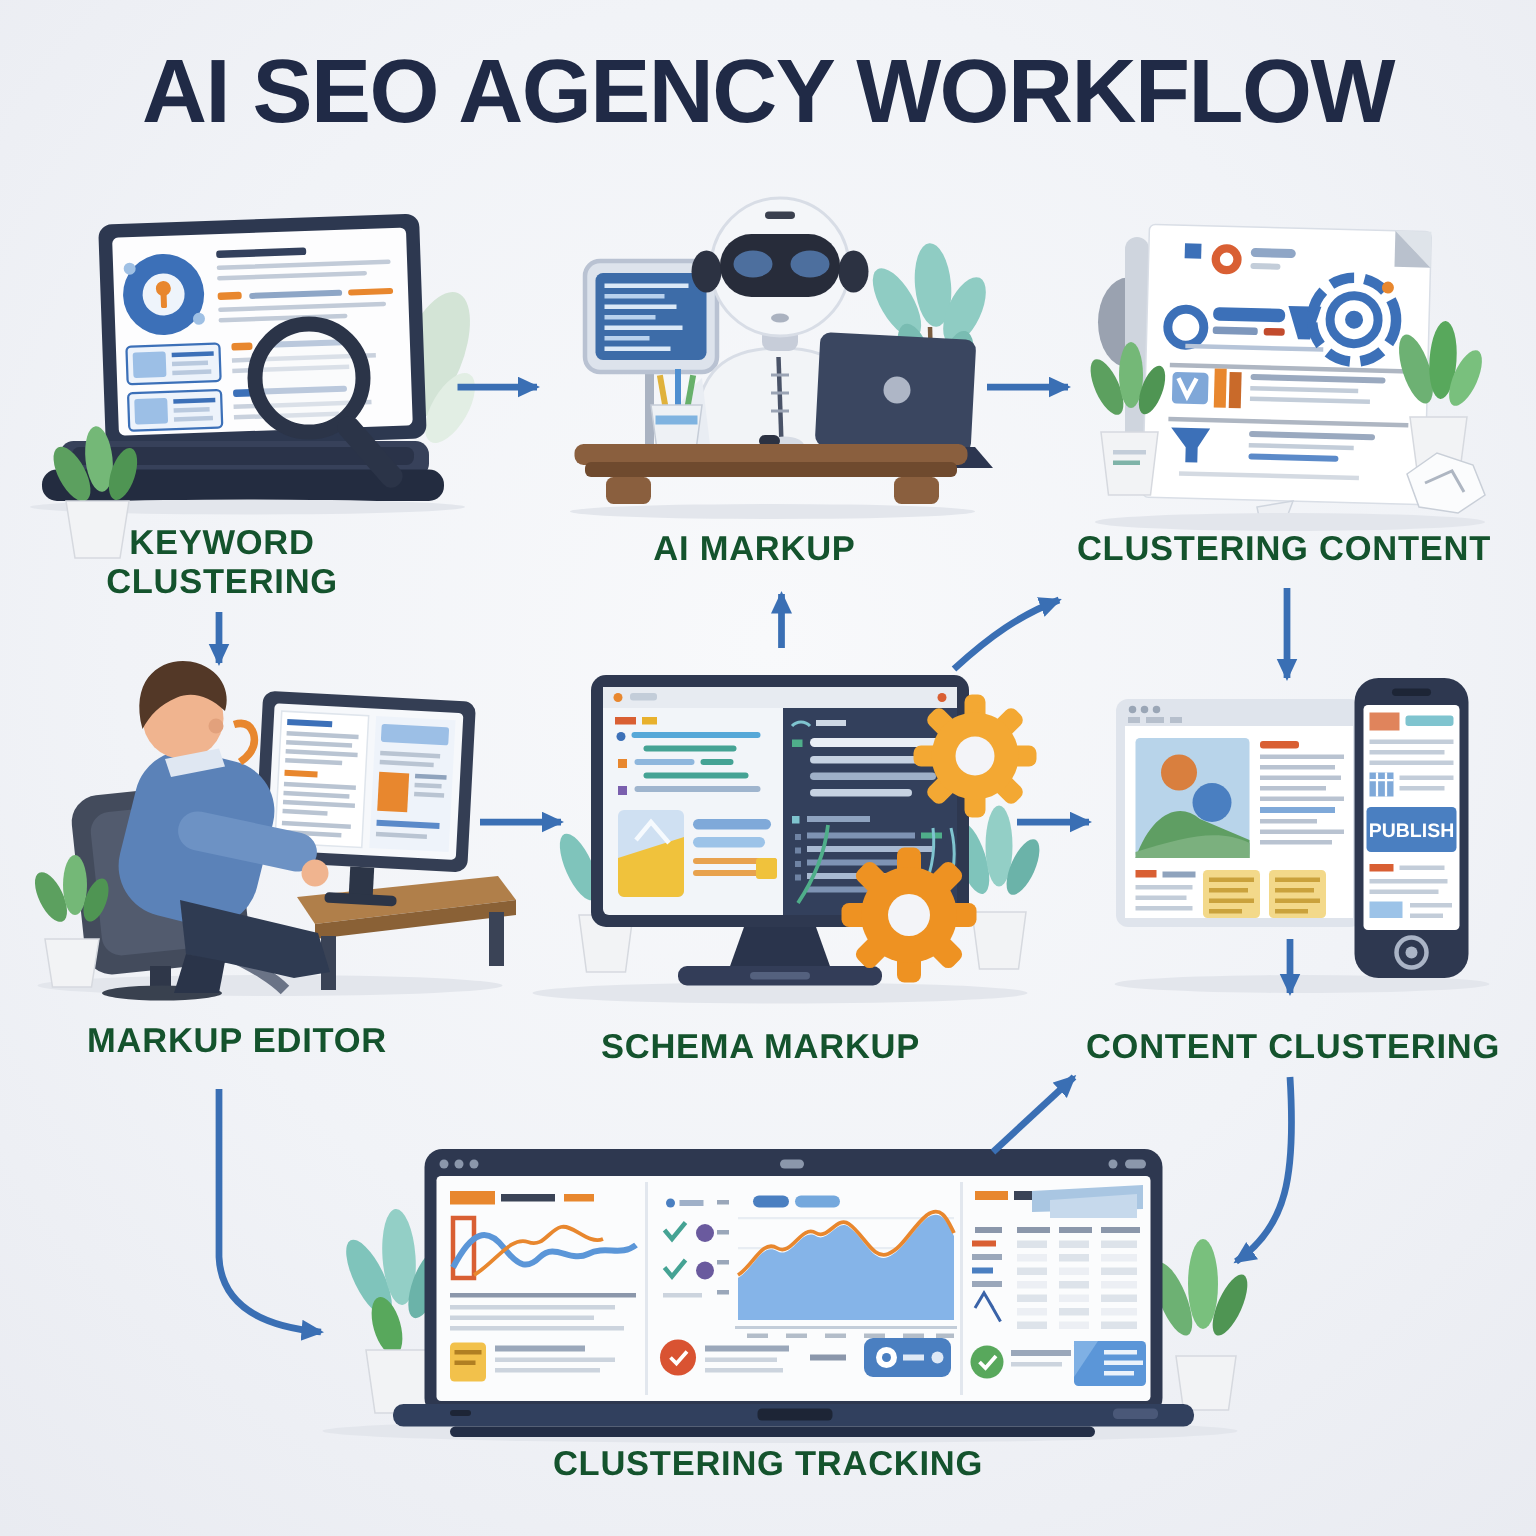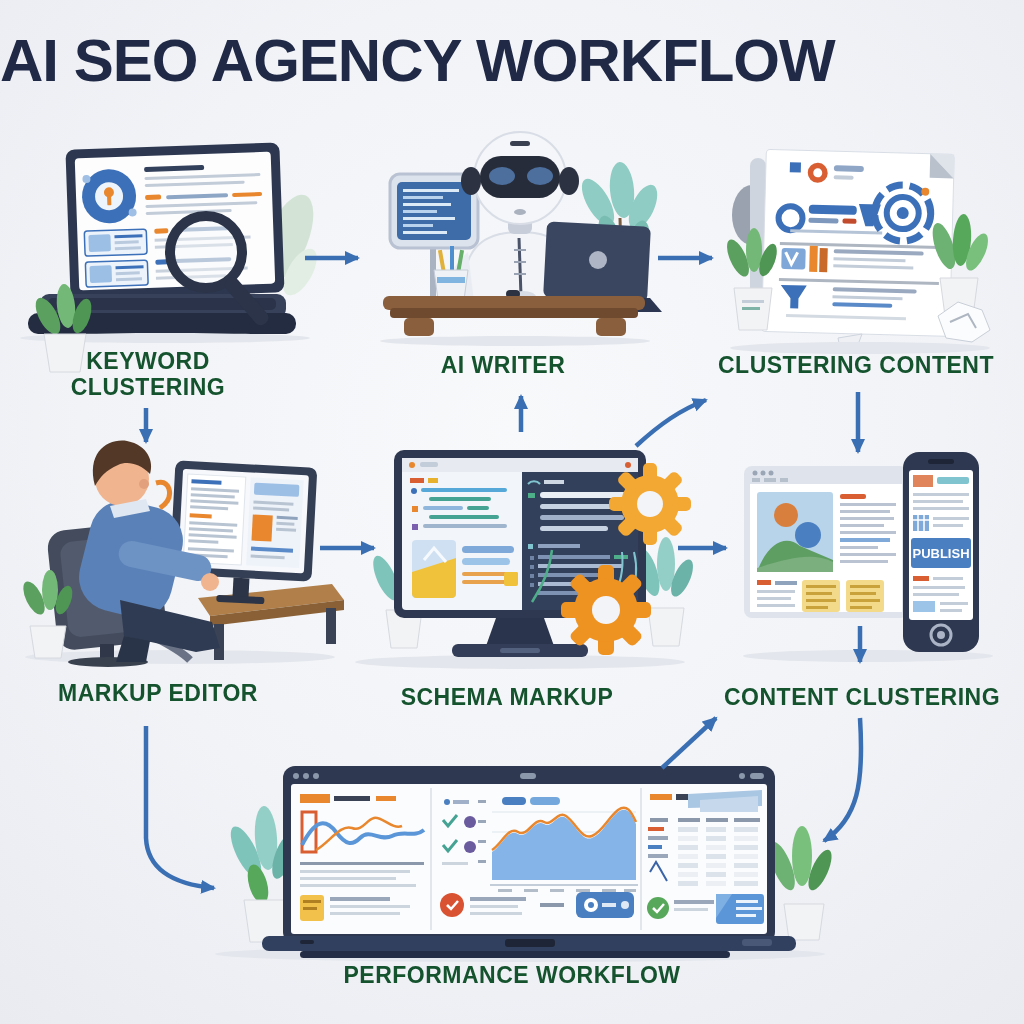--- a/index.html
+++ b/index.html
@@ -1,21 +1,21 @@
 <!DOCTYPE html>
 <html><head>
 <meta charset="utf-8">
 <style>
   html,body{margin:0;padding:0;}
   body{width:1024px;height:1024px;overflow:hidden;
        font-family:"Liberation Sans",sans-serif;
        background:radial-gradient(circle at 50% 42%, #f8f9fb 0%, #f1f3f7 55%, #e9ebf1 100%);}
   .canvas{position:relative;width:1024px;height:1024px;}
   .art{position:absolute;left:0;top:0;width:1024px;height:1024px;}
-  .title{position:absolute;left:0;top:26px;width:1024px;margin:0;text-align:left;
+  .title{position:absolute;left:0;top:26px;width:1024px;margin:0;text-align:center;
          font-size:60px;font-weight:800;letter-spacing:-1px;color:#202a46;}
   .label{position:absolute;transform:translateX(-50%);text-align:center;
          font-size:23px;font-weight:700;letter-spacing:.5px;color:#14532d;
          line-height:1.15;white-space:nowrap;}
   .label.wrap{white-space:normal;width:250px;}
 </style>
 </head>
 <body>
 
 <div class="canvas">
@@ -577,20 +577,20 @@
     <path d="M320 548 H374" marker-end="url(#ah)"></path>
     <path d="M678 548 H726" marker-end="url(#ah)"></path>
     <path d="M860 626 V662" marker-end="url(#ah)"></path>
     <path d="M860 718 C864 784 858 818 824 841" marker-end="url(#ah)"></path>
     <path d="M662 768 L716 718" marker-end="url(#ah)"></path>
     <path d="M146 726 V838 Q148 882 214 888" marker-end="url(#ah)"></path>
   </g>
 </svg>
 
 <div class="label wrap" style="left:148px;top:348px;">KEYWORD CLUSTERING</div>
-<div class="label" style="left:503px;top:352px;">AI WRITER</div>
+<div class="label" style="left:503px;top:352px;">AI MARKUP</div>
 <div class="label" style="left:856px;top:352px;">CLUSTERING CONTENT</div>
 <div class="label" style="left:158px;top:680px;">MARKUP EDITOR</div>
 <div class="label" style="left:507px;top:684px;">SCHEMA MARKUP</div>
 <div class="label" style="left:862px;top:684px;">CONTENT CLUSTERING</div>
-<div class="label" style="left:512px;top:962px;">PERFORMANCE WORKFLOW</div>
+<div class="label" style="left:512px;top:962px;">CLUSTERING TRACKING</div>
 
 </div>
 
 </body></html>

